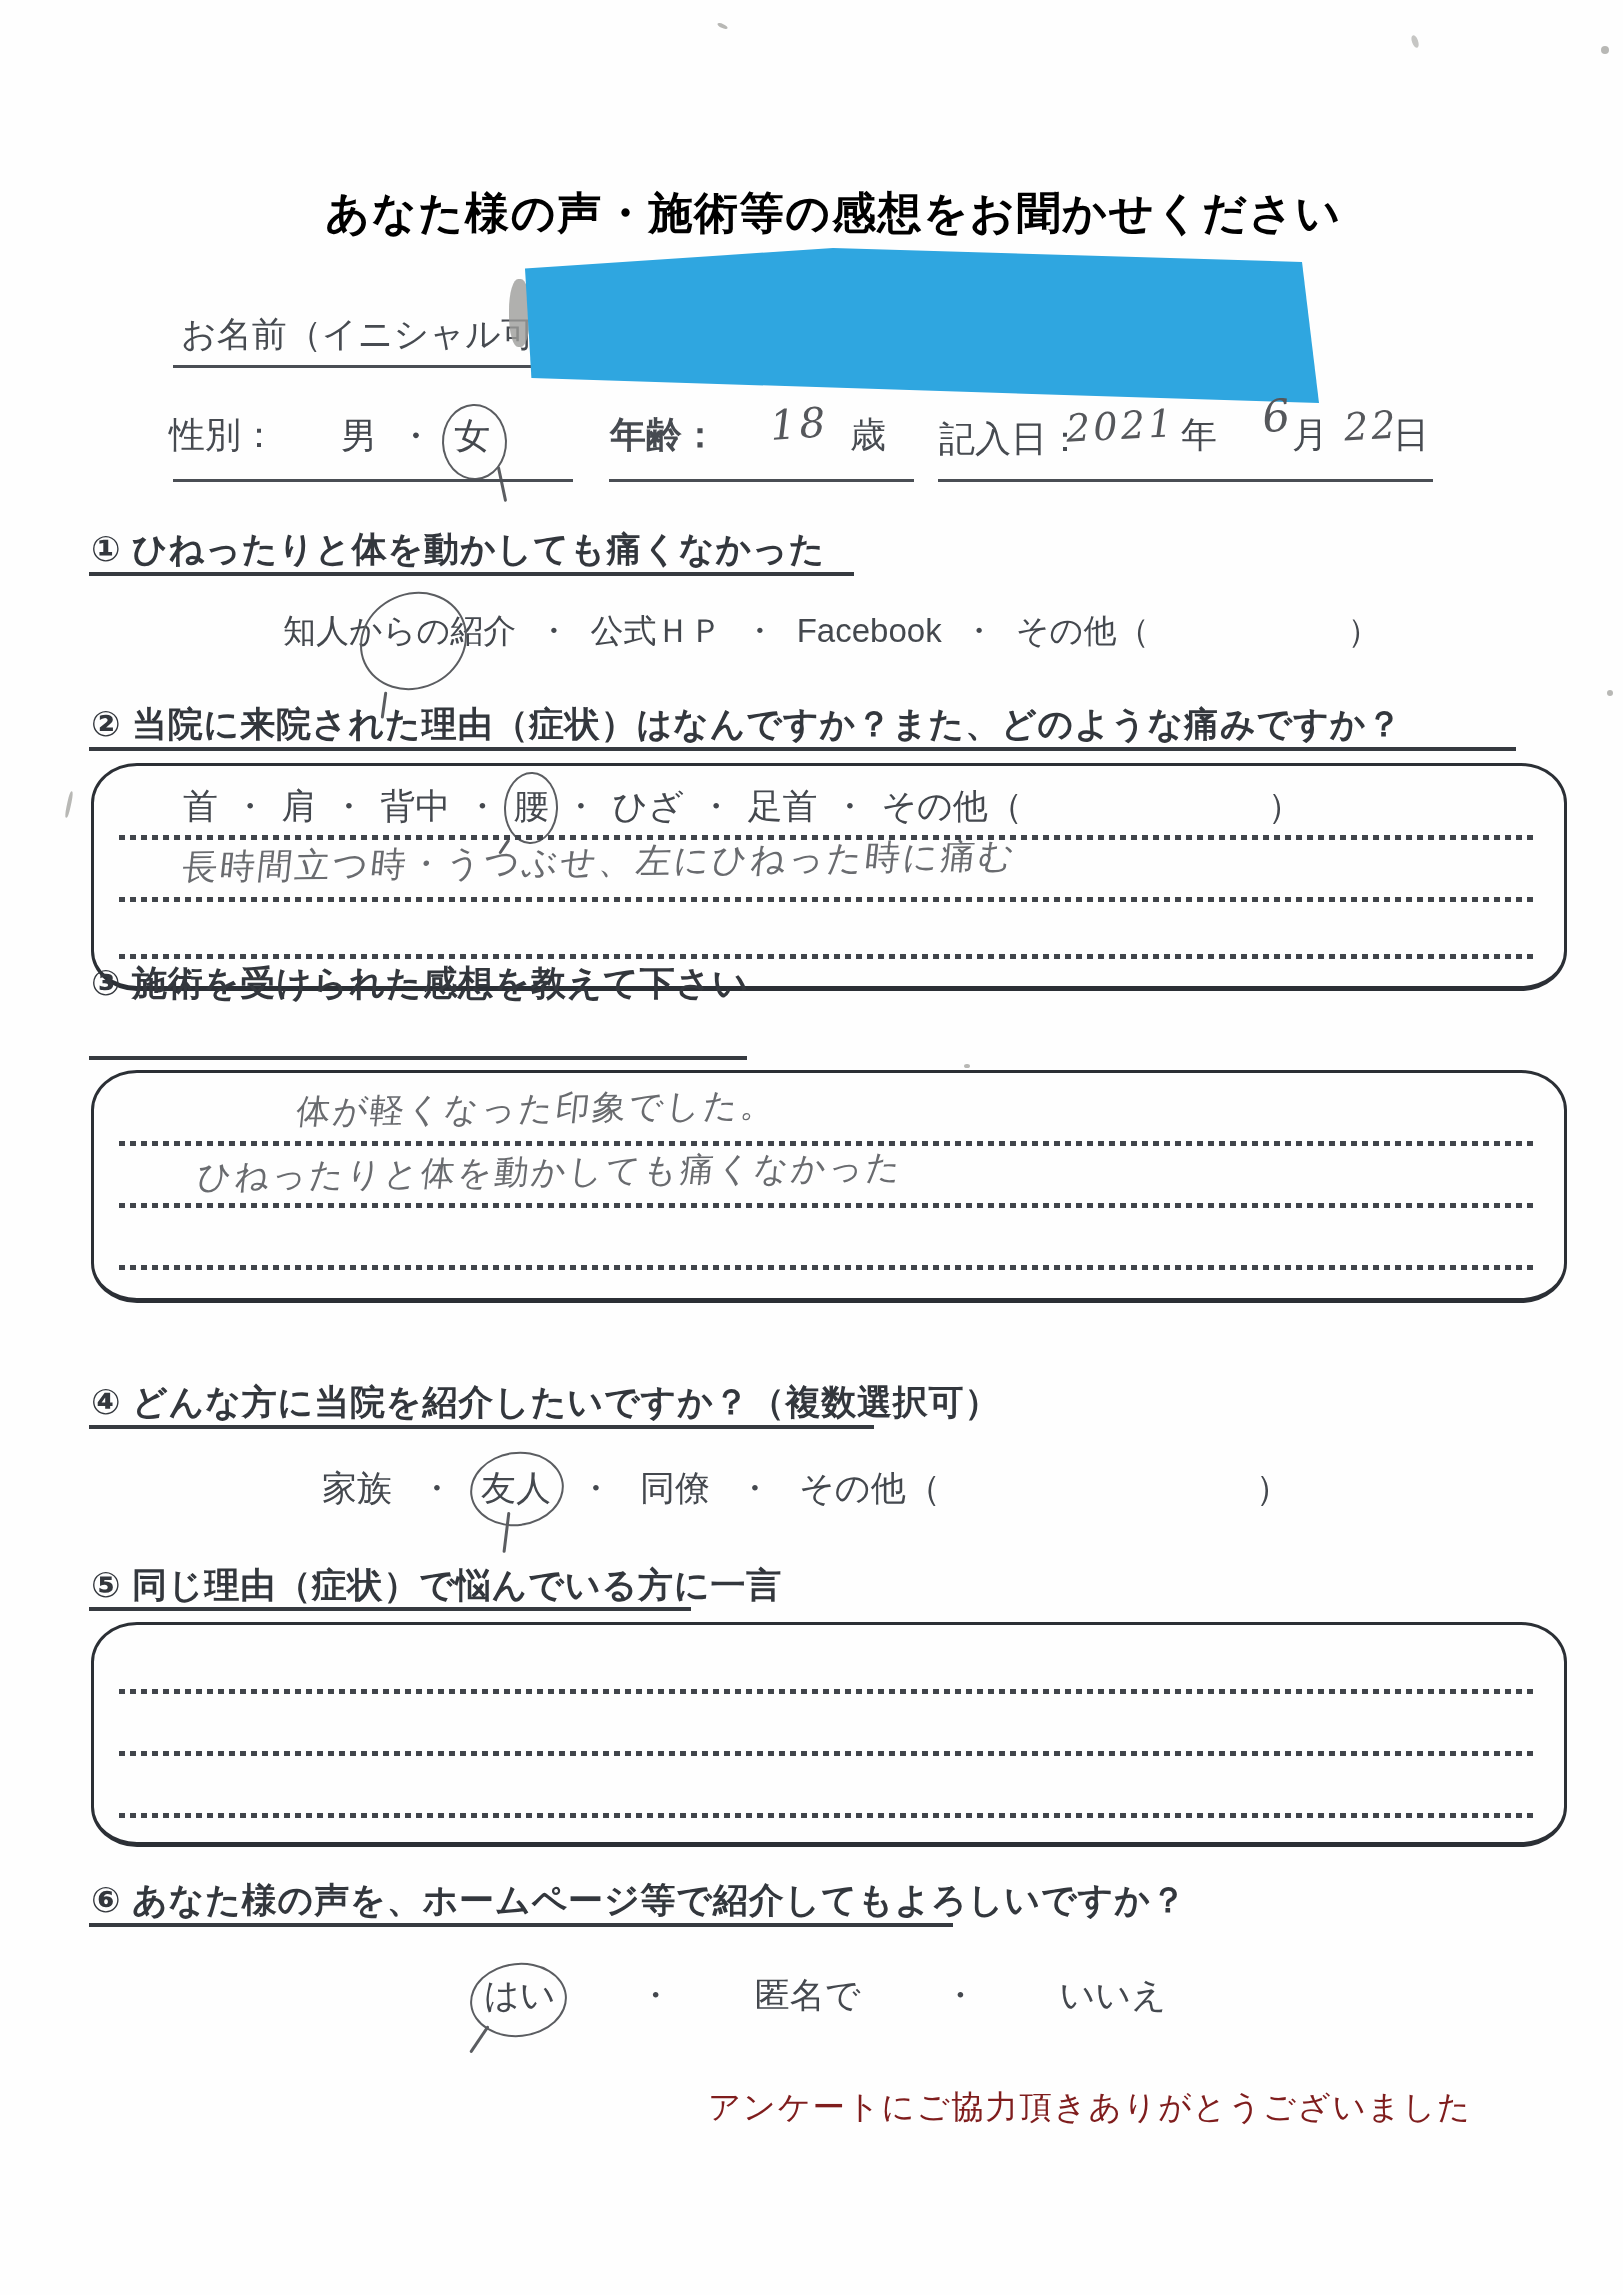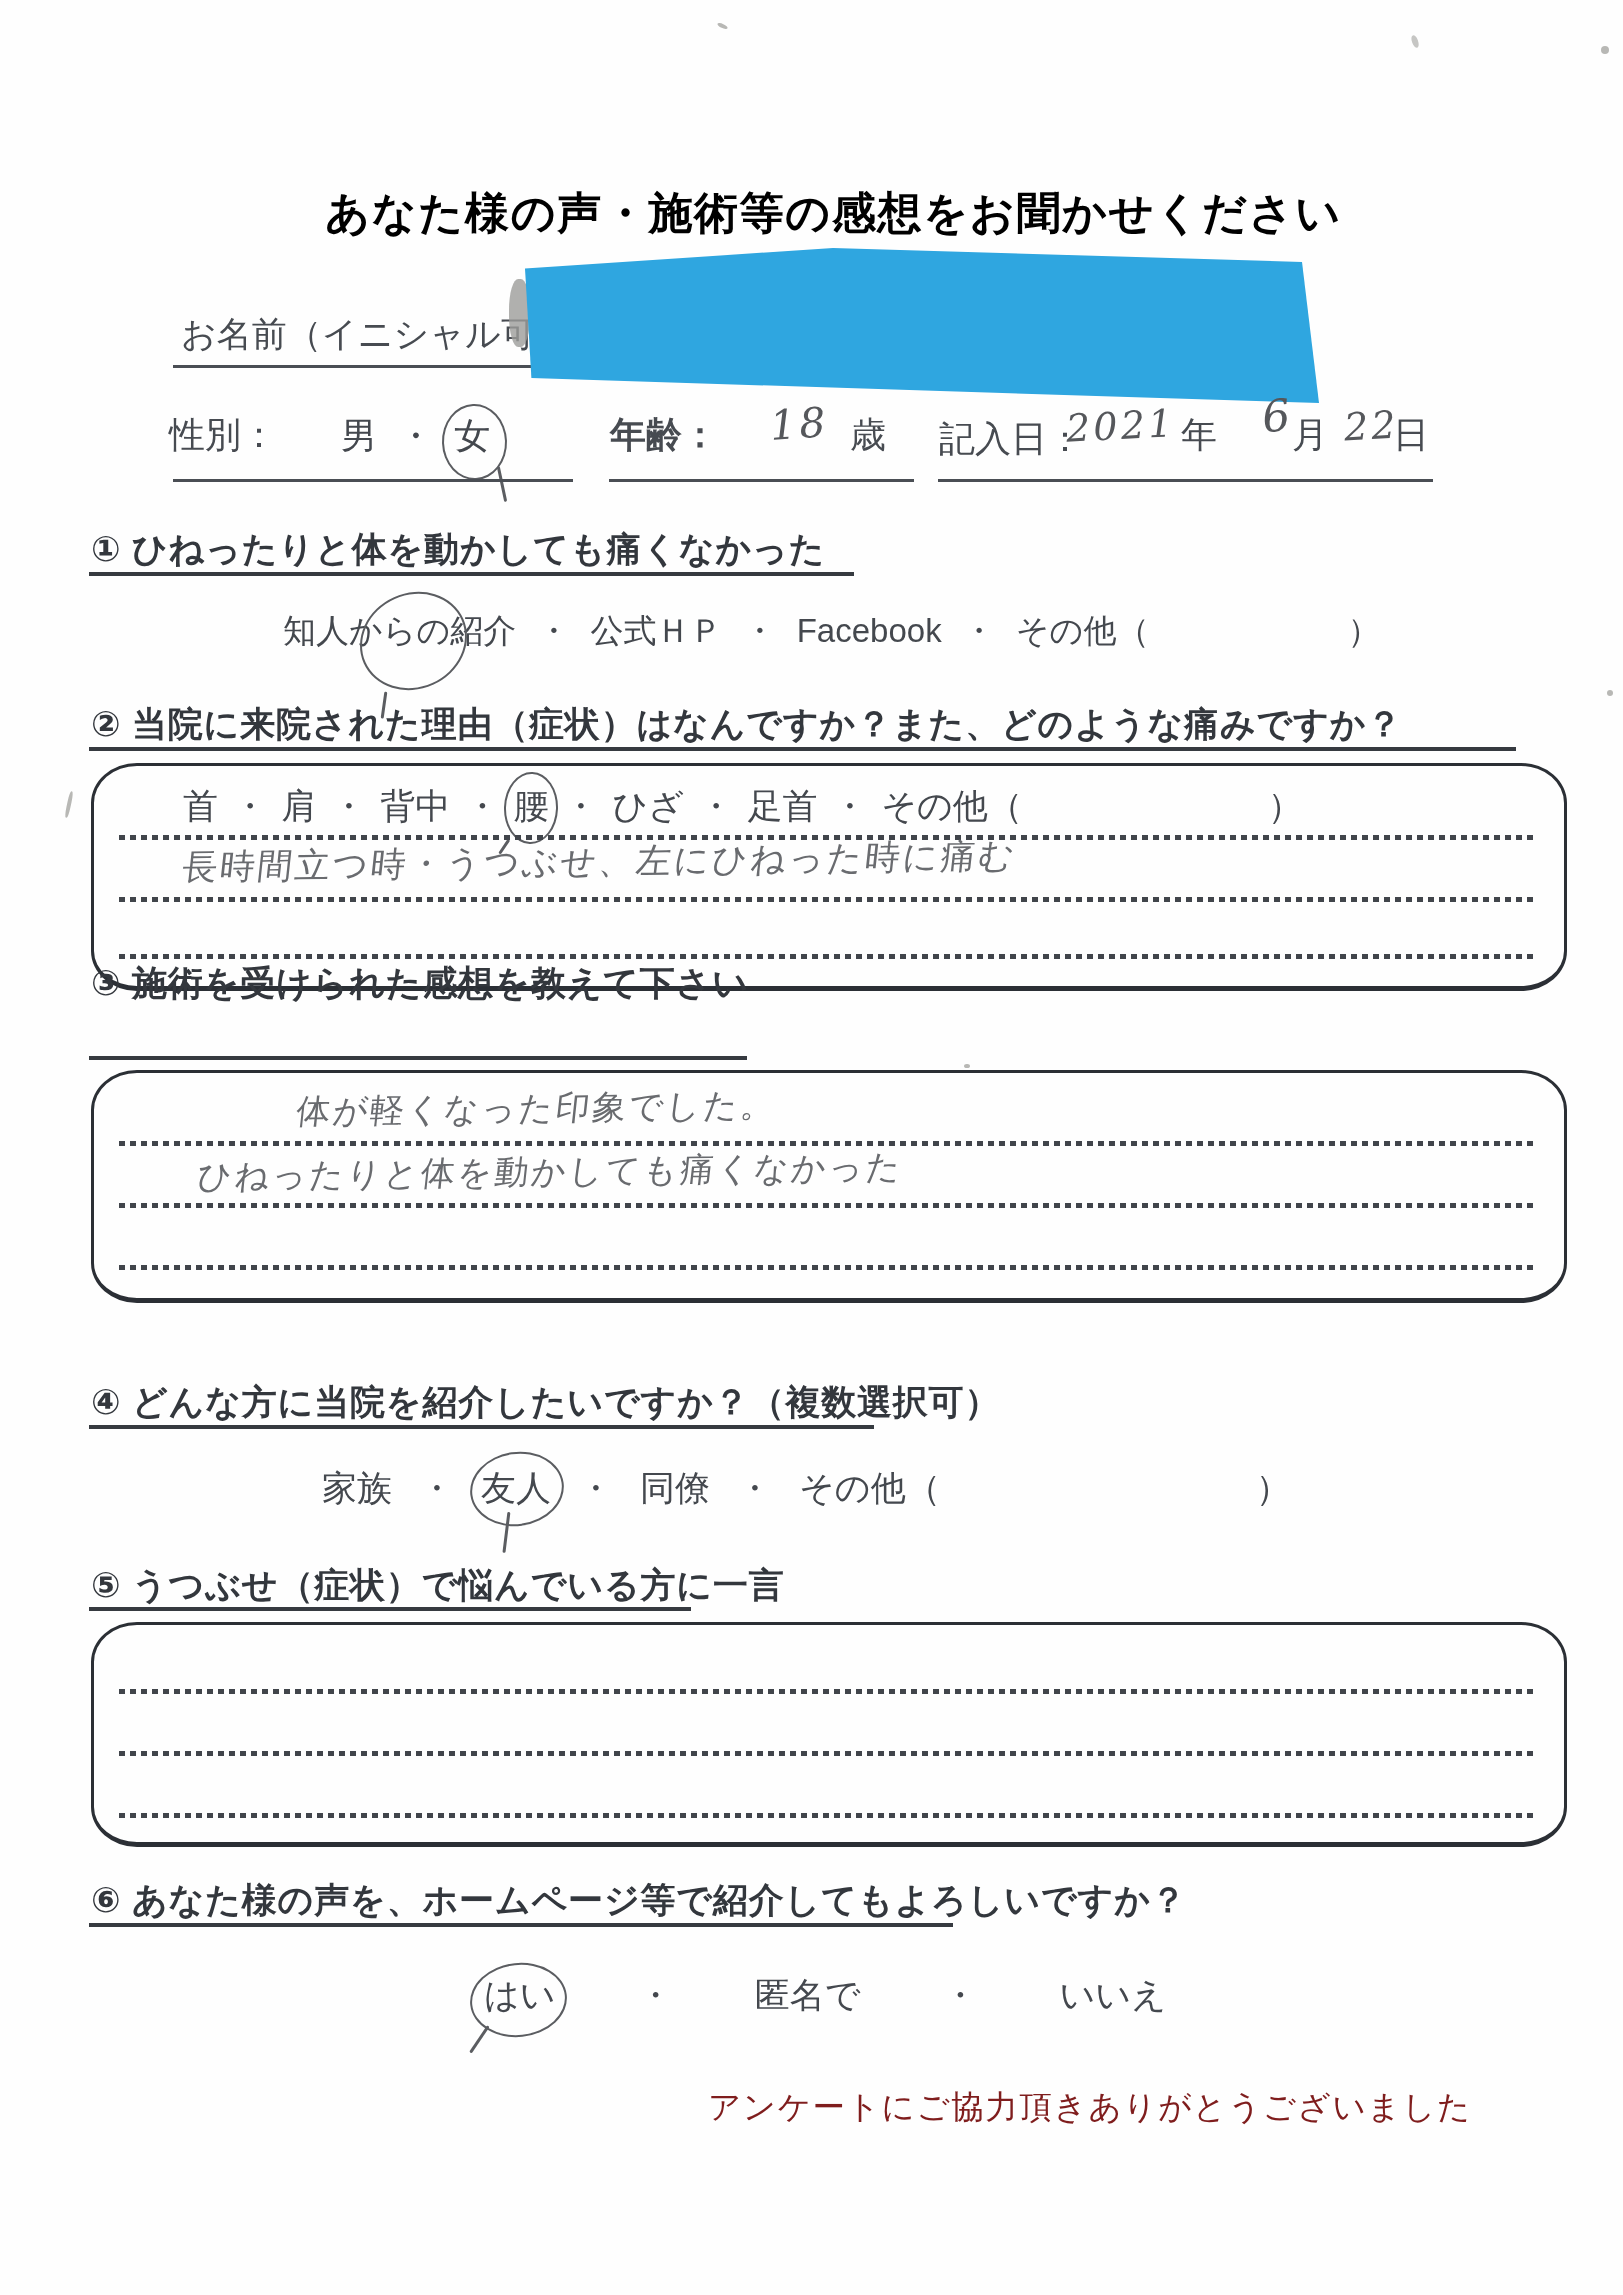--- a/index.html
+++ b/index.html
@@ -109,21 +109,21 @@
   <div class="dotline" style="left:25px;right:28.5px;top:68px;"></div>
   <div class="abs hw" style="left:101px;top:81px;font-size:34px;">ひねったりと体を動かしても痛くなかった</div>
   <div class="dotline" style="left:25px;right:28.5px;top:130px;"></div>
   <div class="dotline" style="left:25px;right:28.5px;top:192px;"></div>
 </div>
 
 <div class="abs q-header" style="left:91px;top:1379px;">④ どんな方に当院を紹介したいですか？（複数選択可）</div>
 <div class="abs h-bar" style="left:89px;top:1425px;width:785px;"></div>
 <div class="abs opt-row row-q4" style="left:322px;top:1465px;font-size:35px;"><span class="opt">家族</span><span class="sep">・</span><span class="opt selected">友人<i class="circ"></i></span><span class="sep">・</span><span class="opt">同僚</span><span class="sep">・</span><span class="opt">その他（　　　　　　　　　）</span></div>
 
-<div class="abs q-header" style="left:91px;top:1562px;">⑤ うつぶせ（症状）で悩んでいる方に一言</div>
+<div class="abs q-header" style="left:91px;top:1562px;">⑤ 同じ理由（症状）で悩んでいる方に一言</div>
 <div class="abs h-bar" style="left:89px;top:1607px;width:602px;"></div>
 <div class="abs answer-box" style="left:91px;top:1622px;width:1470px;height:217px;">
   <div class="dotline" style="left:25px;right:28.5px;top:64px;"></div>
   <div class="dotline" style="left:25px;right:28.5px;top:126px;"></div>
   <div class="dotline" style="left:25px;right:28.5px;top:188px;"></div>
 </div>
 
 <div class="abs q-header" style="left:91px;top:1877px;">⑥ あなた様の声を、ホームページ等で紹介してもよろしいですか？</div>
 <div class="abs h-bar" style="left:89px;top:1923px;width:864px;"></div>
 <div class="abs opt-row row-q6" style="left:484px;top:1972px;font-size:35px;"><span class="opt selected">はい<i class="circ"></i></span><span class="sep">・</span><span class="opt">匿名で</span><span class="sep">・</span><span class="opt">いいえ</span></div>

